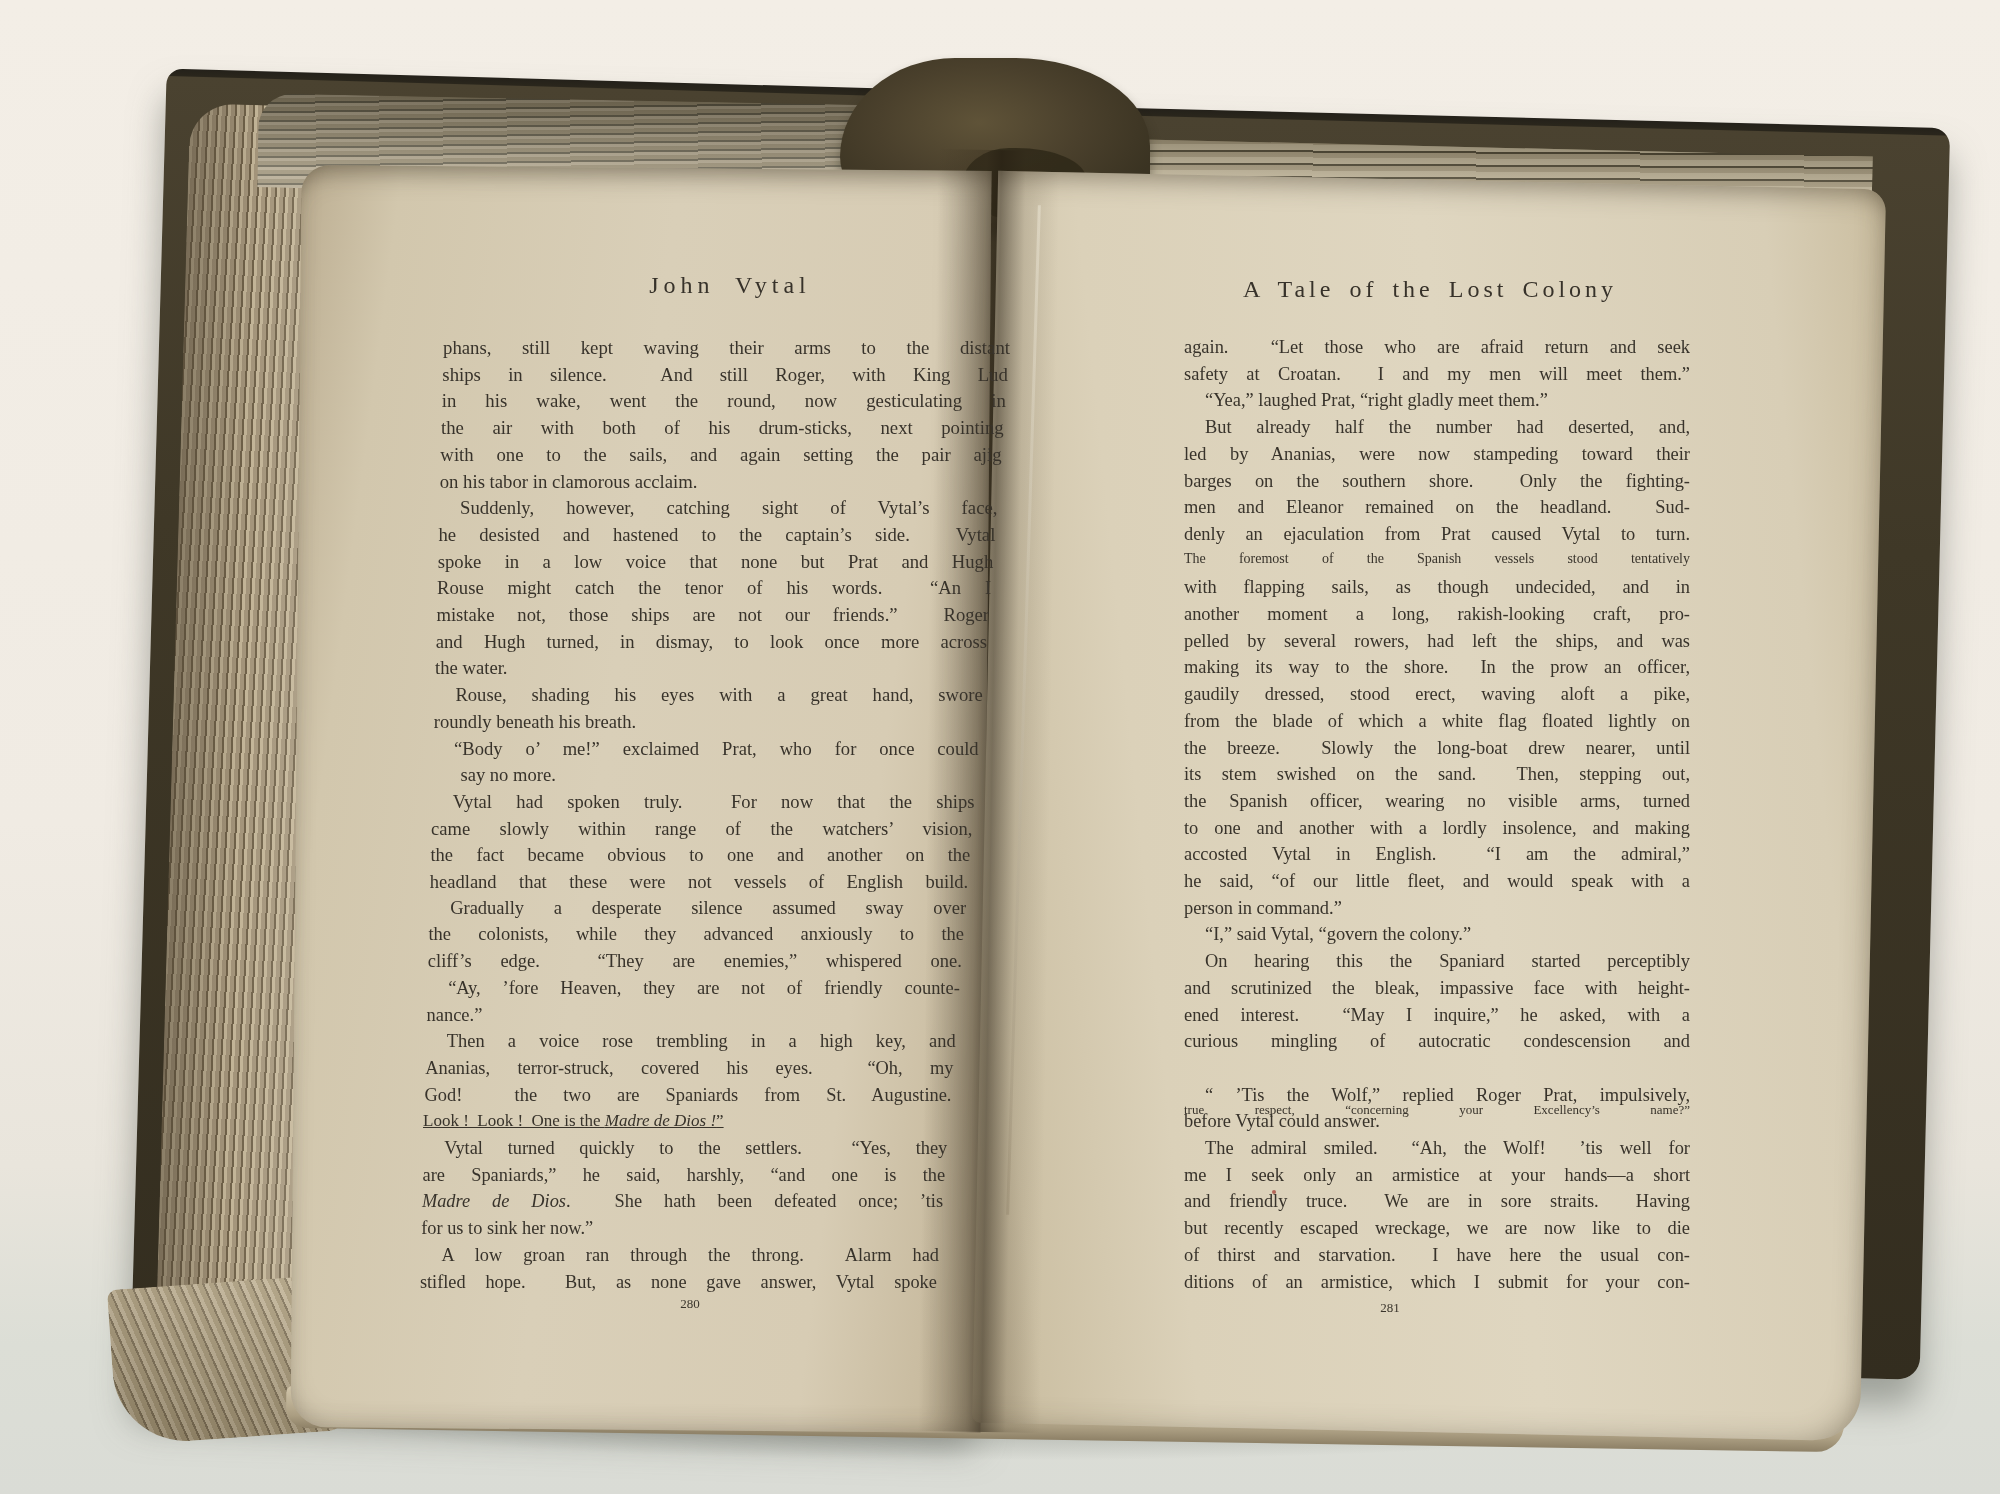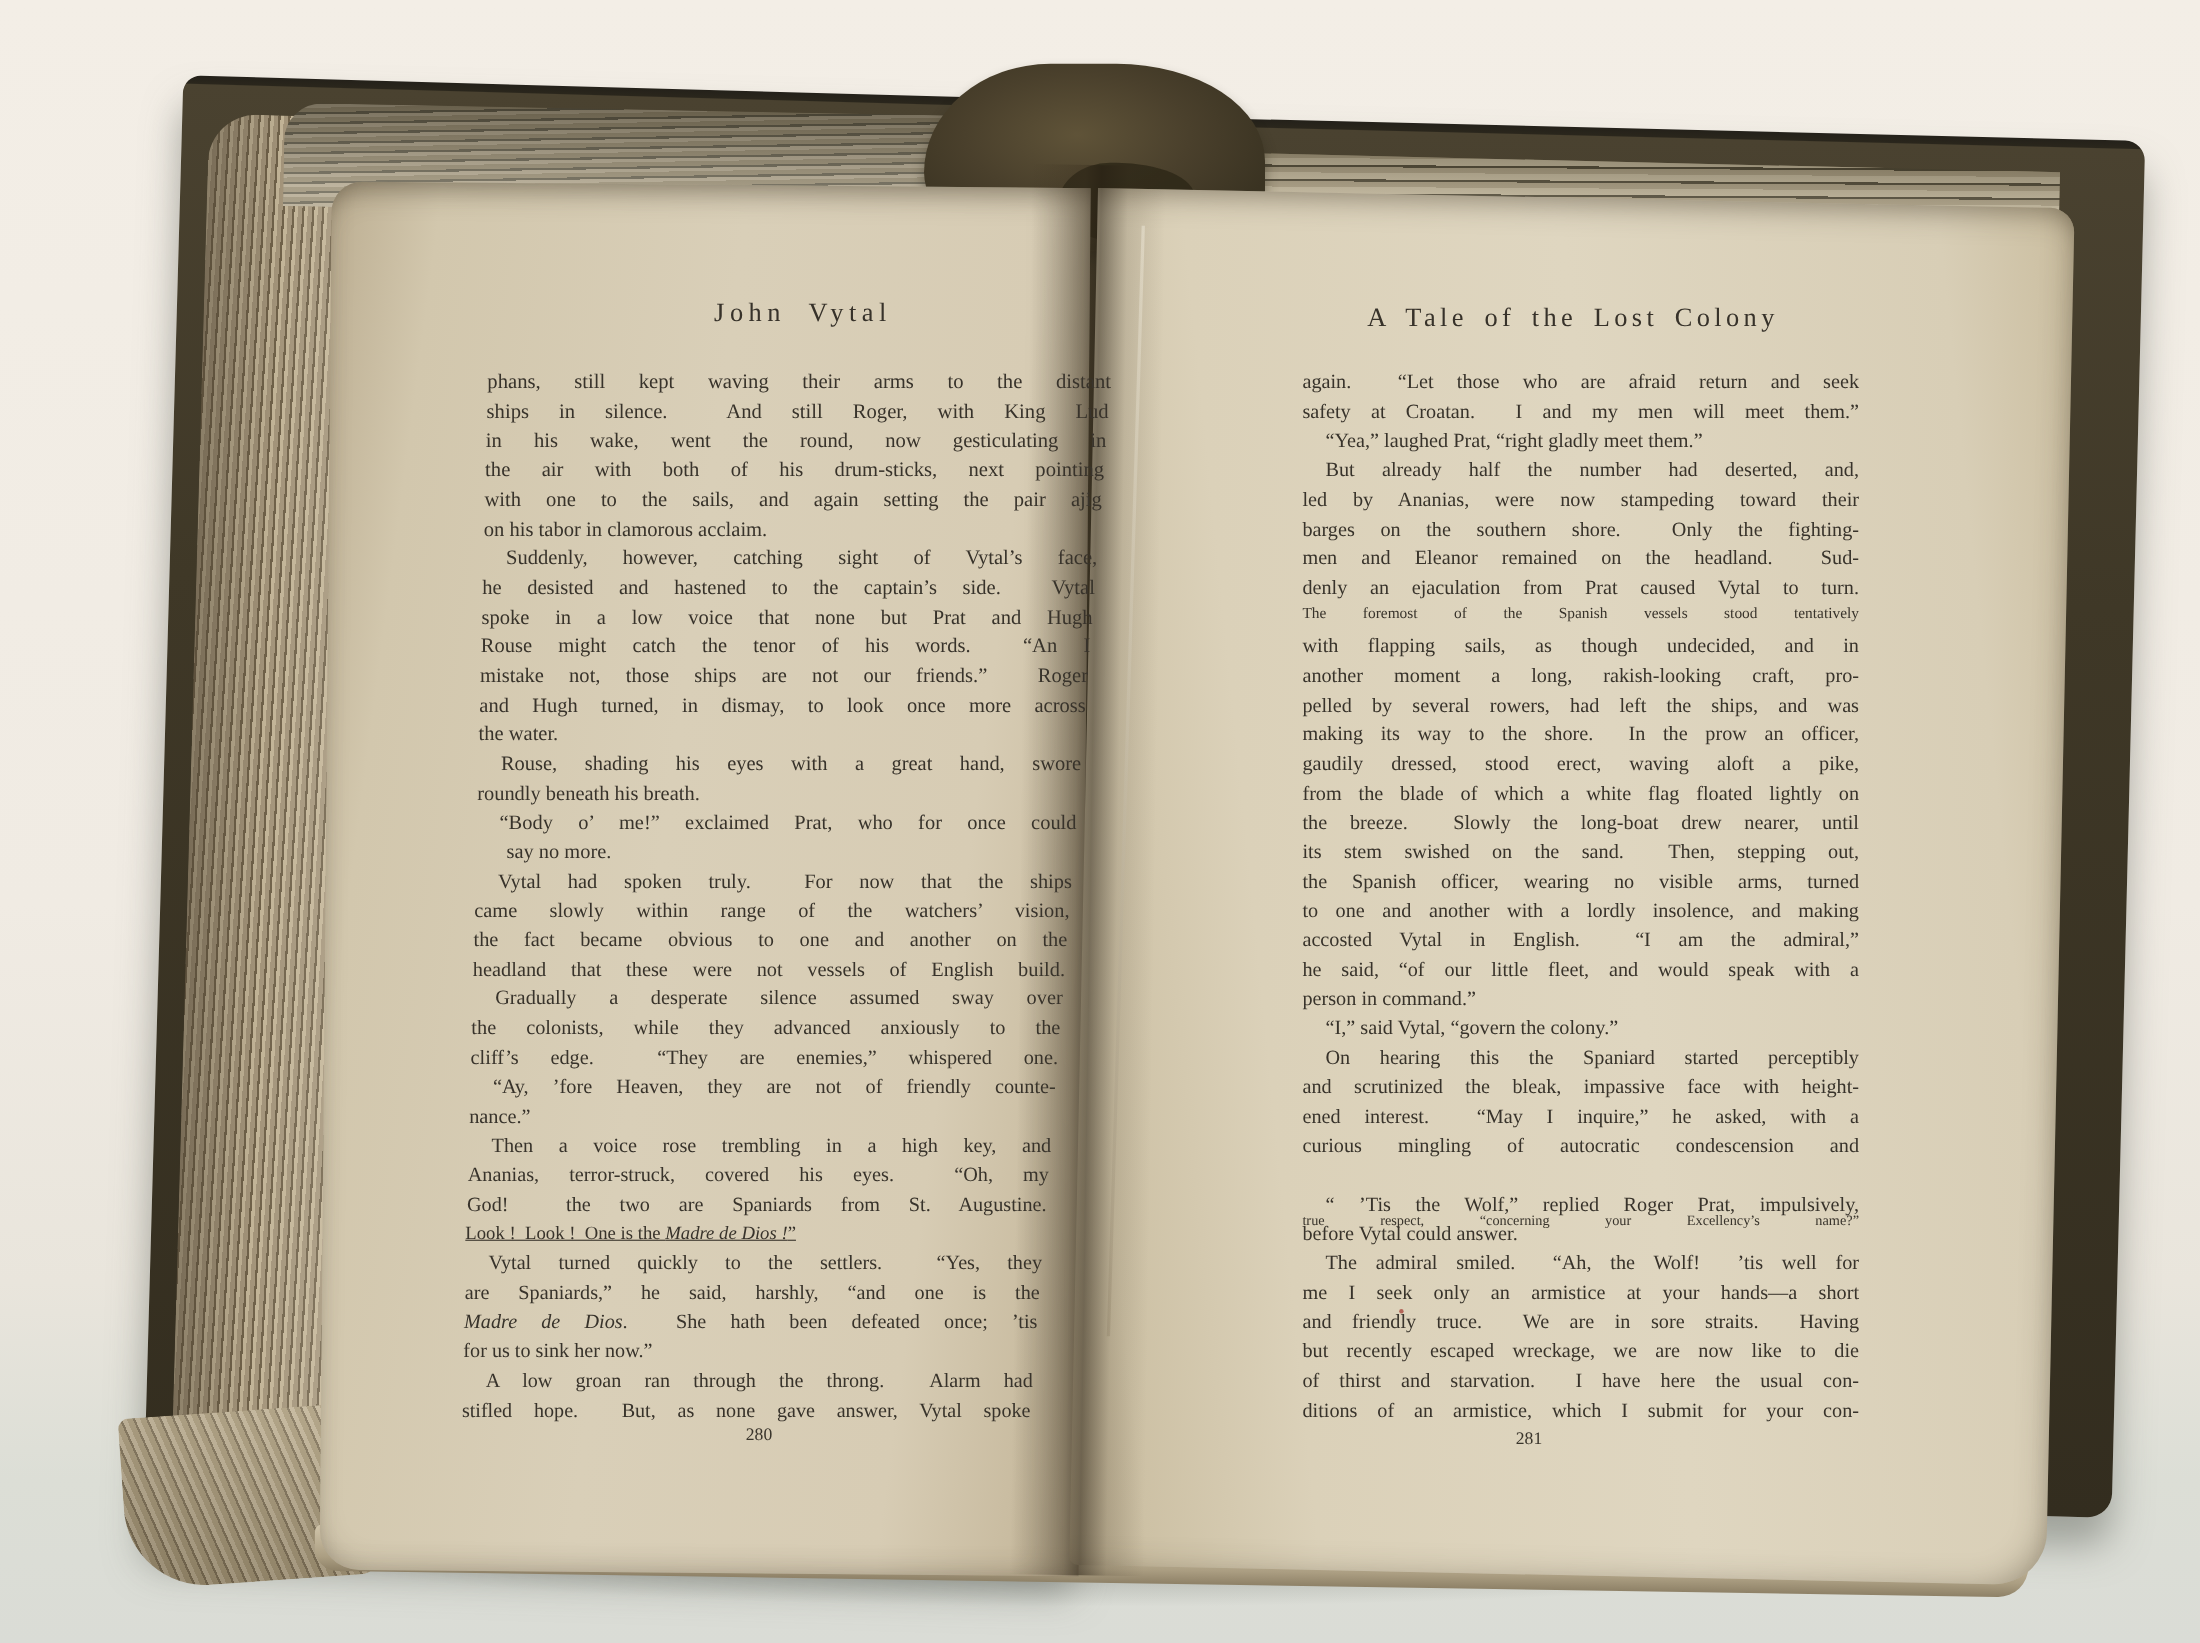--- a/index.html
+++ b/index.html
@@ -102,21 +102,21 @@
     font-size:24px; letter-spacing:5px; word-spacing:10px;
   }
   .runhead-right { letter-spacing:4px; word-spacing:5px; }
   .bodyline {
     position:absolute; color:#38332b; line-height:1.25;
     text-rendering:optimizeLegibility;
   }
   .bodyline.just { text-align:justify; text-align-last:justify; }
   .bodyline.ind { text-indent:21px; }
   .bodyline .it { font-style:italic; }
-  .pagenum { position:absolute; color:#3a352c; font-size:16px; text-align:center; width:80px; }
+  .pagenum { position:absolute; color:#3a352c; font-size:13px; text-align:center; width:80px; }
   .ink-speck { left:1272px; top:1190px; width:4px; height:4px; border-radius:50%; background:#a94a3e; opacity:.8; }
 </style>
 </head>
 <body>
 
 <div class="stage">
 
   <div class="abs ground-shadow"></div>
   <div class="abs cover cover-left"></div>
   <div class="abs cover cover-right"></div>

